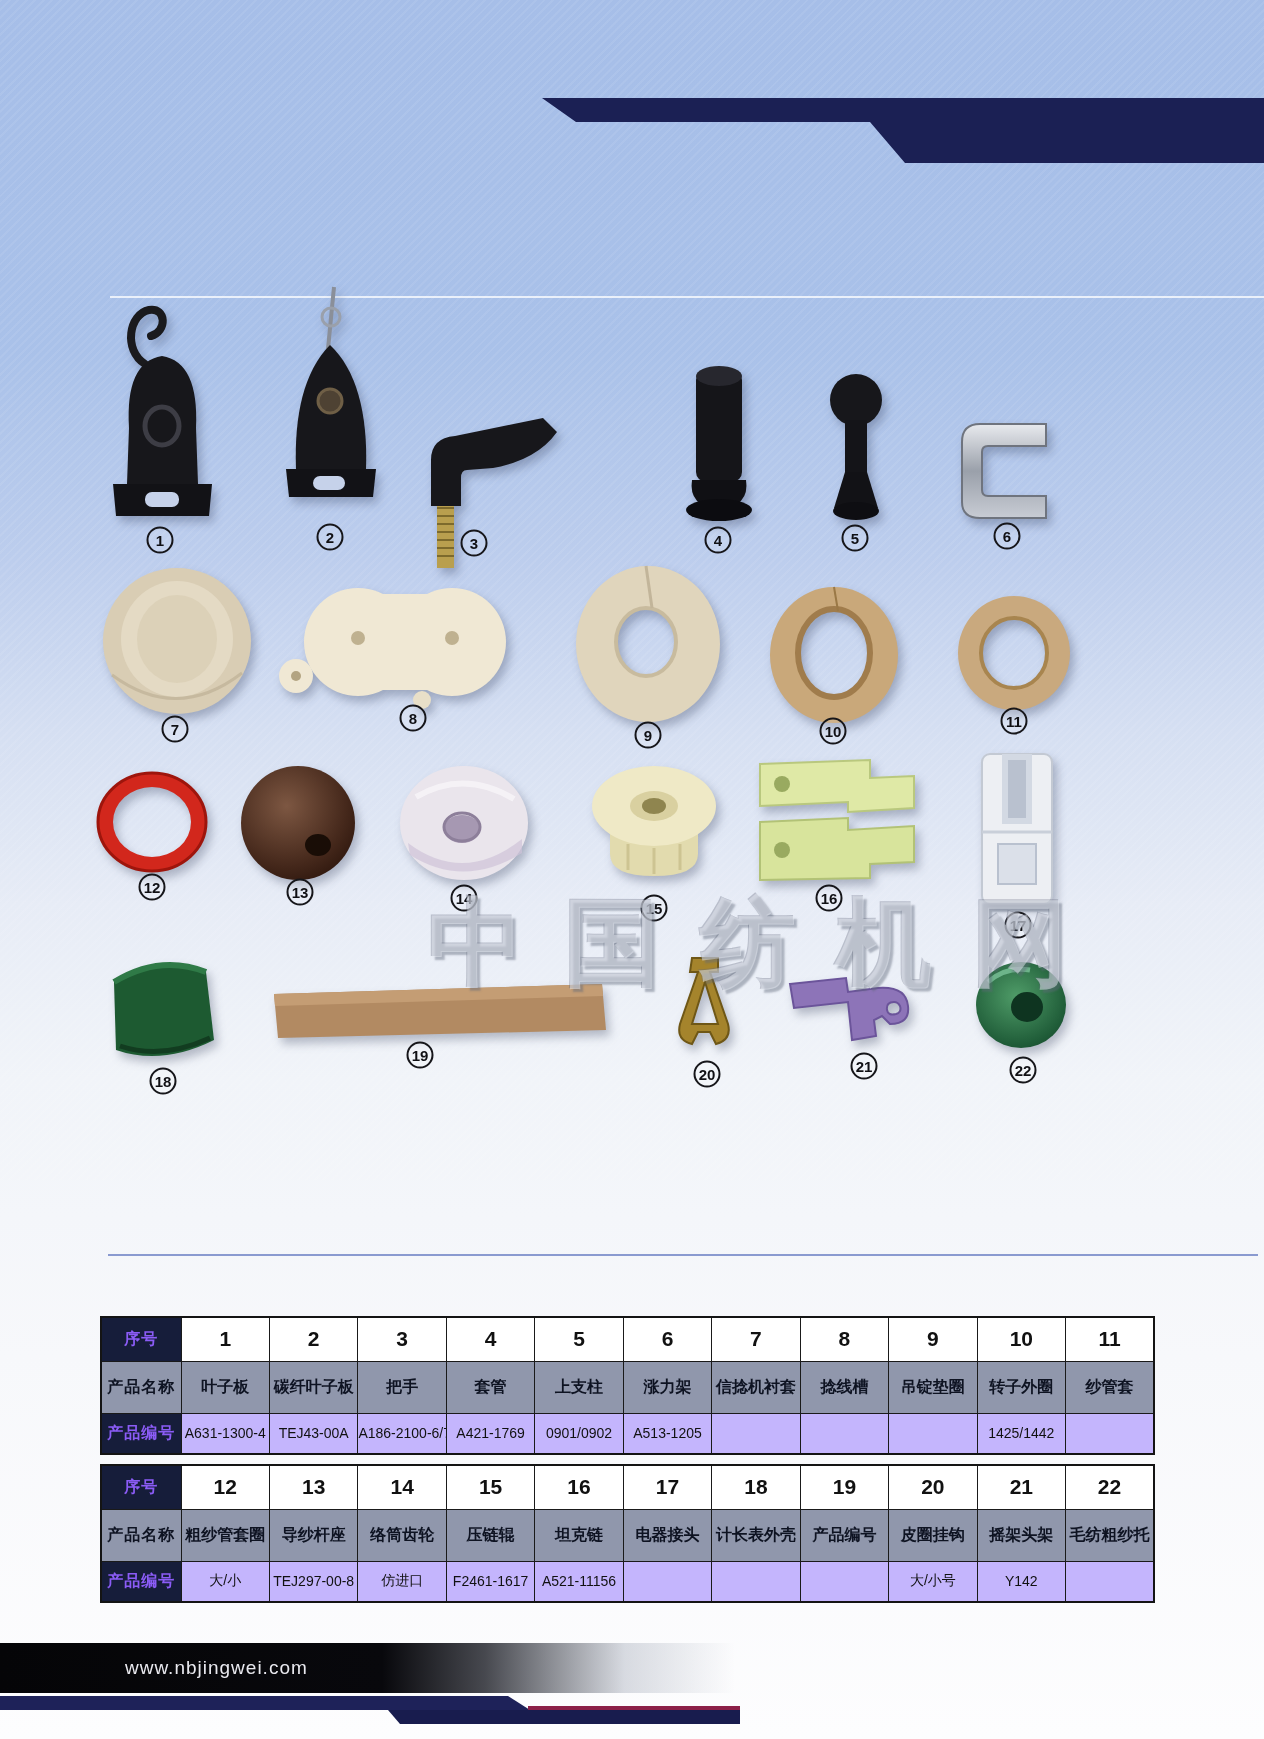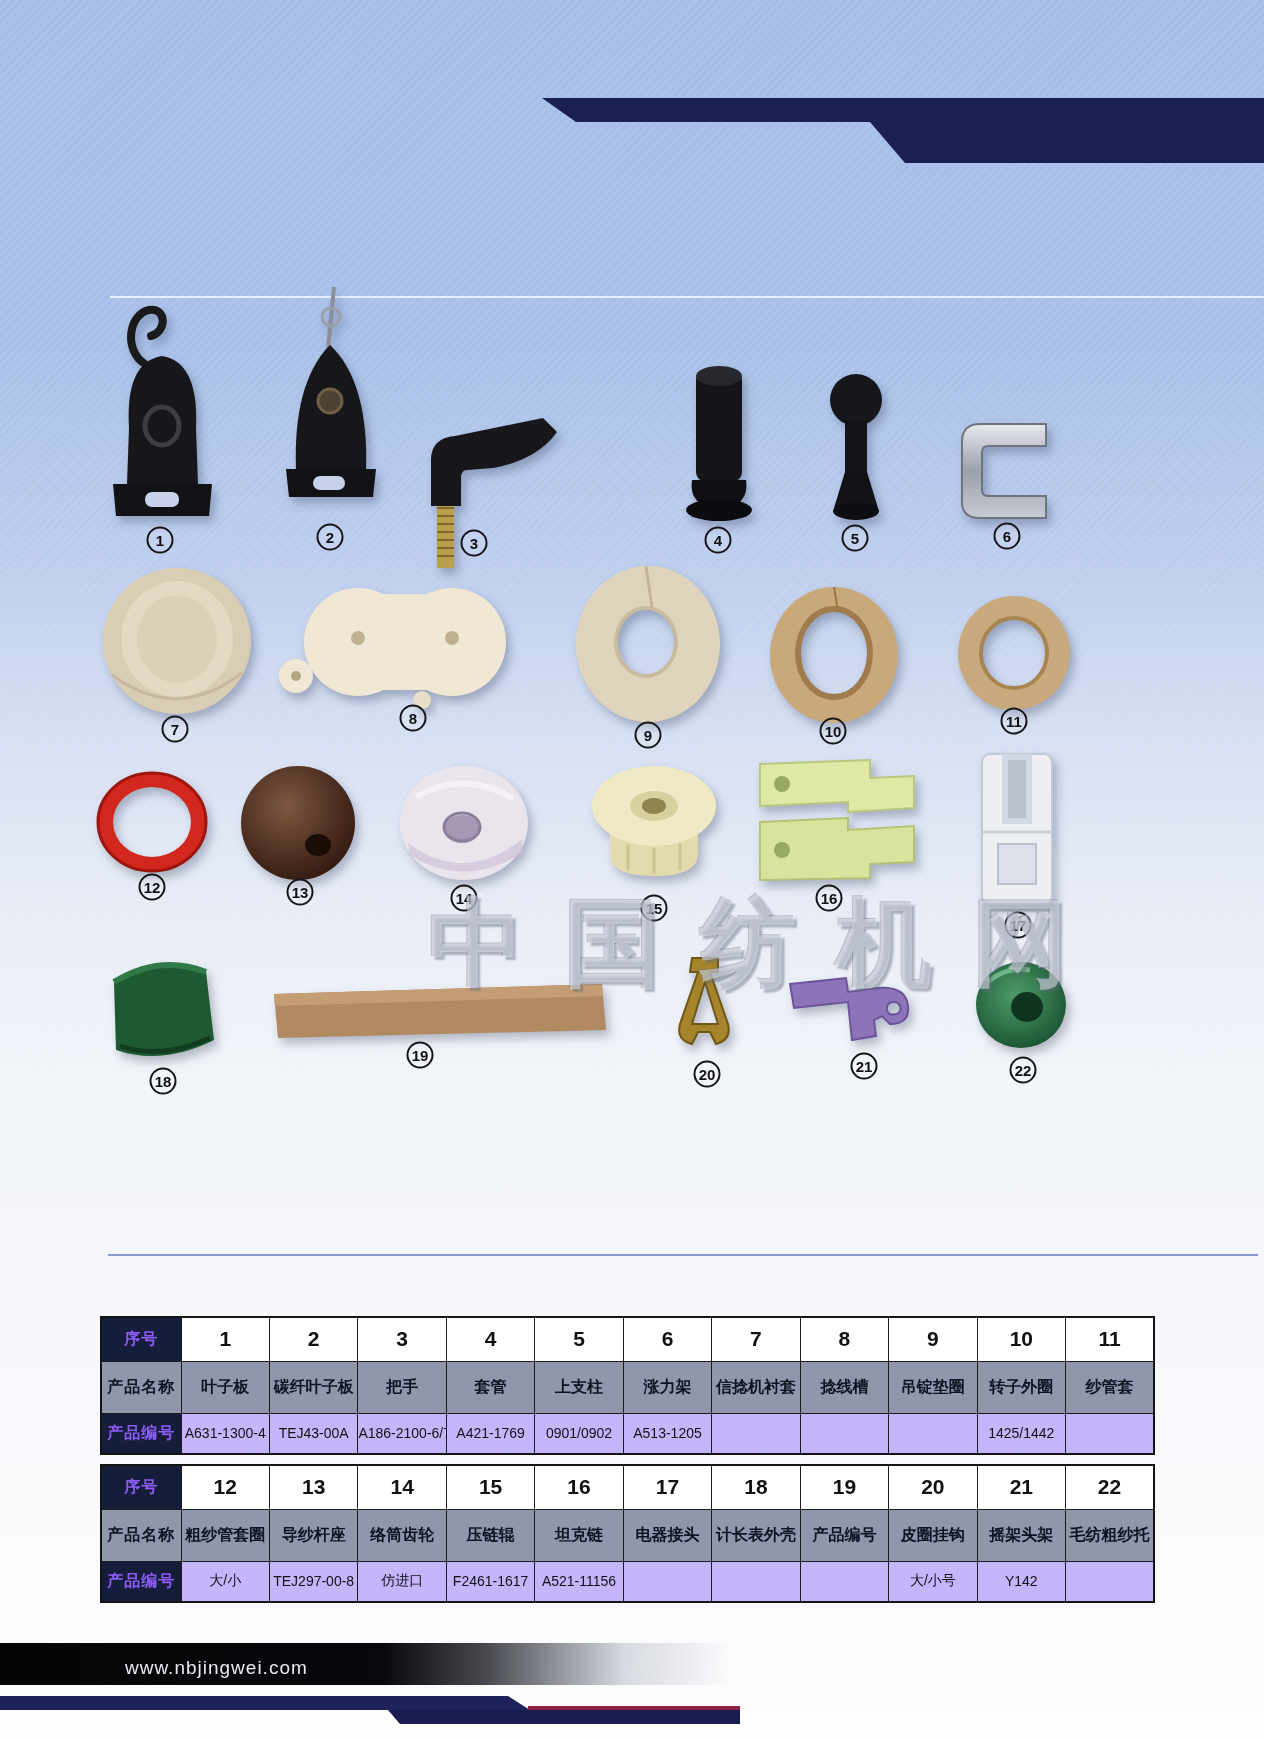--- a/index.html
+++ b/index.html
@@ -44,21 +44,21 @@
   .t2{top:1464px;}
   .r-no{height:44px;}
   .r-name{height:52px;}
   .r-code{height:41px;}
   .rh{background:#161d3a;color:#8b5cf6;font-size:16px;font-weight:bold;letter-spacing:1px;}
   .rh.grey{background:#9097ac;color:#0e1322;}
   .num{font-size:21px;font-weight:bold;color:#111;background:#fff;}
   .name{background:#9097ac;color:#0e1322;font-weight:bold;font-size:16px;}
   .code{background:#c4b5fd;color:#111;font-size:14px;}
   
-  .webbar{position:absolute;left:0;top:1643px;width:735px;height:42px;
+  .webbar{position:absolute;left:0;top:1643px;width:735px;height:50px;
     background:linear-gradient(90deg,#050507 0%,#08080c 52%,rgba(20,22,30,.78) 66%,rgba(120,130,150,.28) 85%,rgba(240,243,248,0) 100%);}
   .weburl{position:absolute;left:125px;top:14px;font-size:19px;color:#e9e9ef;letter-spacing:1px;}
   .footsvg{position:absolute;left:0;top:1694px;}
 </style>
 </head>
 <body>
 
 <div class="page">
 
   <div class="navyband"></div>

